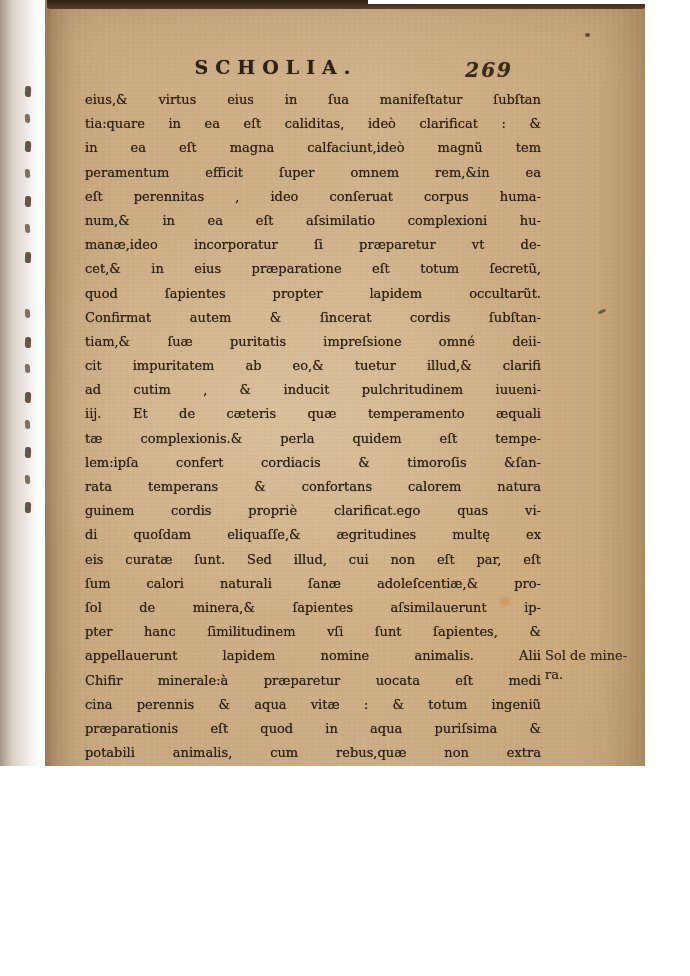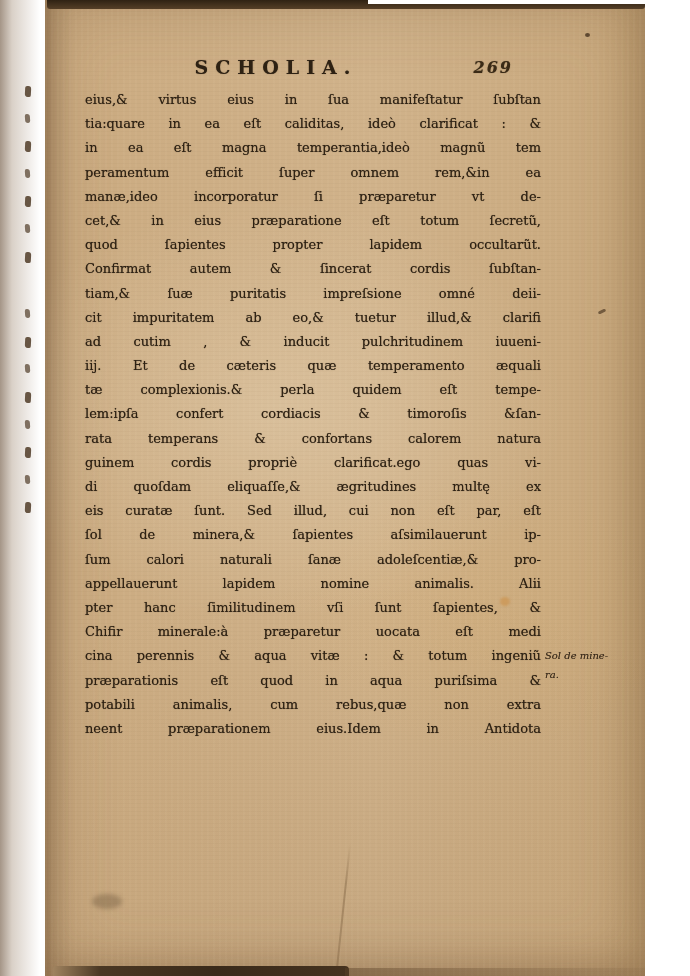--- a/index.html
+++ b/index.html
@@ -5,21 +5,21 @@
   :root{
     --paper:#cbab81;
     --ink:#2d2113;
     --edge-dark:#44321f;
     --margin-ink:#3a2b1b;
   }
   *{margin:0;padding:0;box-sizing:border-box;}
   html,body{background:#ffffff;}
   .scan{
     position:relative;
-    width:690px;height:976px;
+    width:690px;height:766px;
     background:#ffffff;
     overflow:hidden;
     font-family:"DejaVu Serif", serif;
   }
   
   .paper{
     position:absolute;left:45px;top:0;width:600px;height:976px;
     background:
       radial-gradient(ellipse 420px 300px at 38% 42%, rgba(255,246,226,0.22), rgba(255,246,226,0) 70%),
       radial-gradient(ellipse 300px 200px at 72% 63%, rgba(220,170,90,0.12), rgba(220,170,90,0) 70%),
@@ -60,41 +60,41 @@
     position:absolute;left:40px;top:56px;width:456px;height:26px;
   }
   .title{
     position:absolute;left:0;right:74px;text-align:center;
     font-size:19px;font-weight:700;letter-spacing:7px;
     color:var(--ink);
     text-shadow:0 0 1px rgba(45,33,19,0.55);
   }
   .page-number{
     position:absolute;right:28px;top:2px;
-    font-size:16px;font-style:italic;font-weight:700;
+    font-size:20px;font-style:italic;font-weight:700;
     color:#3a2a16;letter-spacing:2px;
     text-shadow:0 0 1px rgba(45,33,19,0.5);
   }
   
   .text-block{
     position:absolute;left:40px;top:88px;width:456px;
     color:var(--ink);
   }
   .text-line{
     height:24.2px;line-height:24.2px;
     font-size:13px;
     white-space:nowrap;
     text-align:justify;
     text-align-last:justify;
     text-shadow:0 0 0.8px rgba(45,33,19,0.65);
   }
   
   .margin-note{
     position:absolute;left:500px;top:646px;width:98px;
-    font-style:italic;font-size:10px;line-height:19px;
+    font-size:13px;line-height:19px;
     color:var(--margin-ink);
     text-shadow:0 0 0.6px rgba(58,43,27,0.6);
   }
   
   .edge-fragments{position:absolute;left:0;top:0;width:45px;height:976px;}
   .frag{
     position:absolute;left:25px;width:6px;height:11px;
     background:#4a3725;border-radius:2px 3px 2px 3px;
     transform:rotate(3deg);opacity:0.85;
   }
@@ -143,40 +143,42 @@
     <div class="top-notch"></div>
 
     <div class="header">
       <div class="title">SCHOLIA.</div>
       <div class="page-number">269</div>
     </div>
 
     <div class="text-block">
         <div class="text-line">eius,&amp; virtus eius in ſua manifeſtatur ſubſtan</div>
         <div class="text-line">tia:quare in ea eſt caliditas, ideò clarificat : &amp;</div>
-        <div class="text-line">in ea eſt magna temperantia,ideò magnũ tem</div>
+        <div class="text-line">in ea eſt magna calfaciunt,ideò magnũ tem</div>
         <div class="text-line">peramentum efficit ſuper omnem rem,&amp;in ea</div>
+        <div class="text-line">eſt perennitas , ideo conſeruat corpus huma-</div>
+        <div class="text-line">num,&amp; in ea eſt aſsimilatio complexioni hu-</div>
         <div class="text-line">manæ,ideo incorporatur ſi præparetur vt de-</div>
         <div class="text-line">cet,&amp; in eius præparatione eſt totum ſecretũ,</div>
         <div class="text-line">quod ſapientes propter lapidem occultarũt.</div>
         <div class="text-line">Confirmat autem &amp; ſincerat cordis ſubſtan-</div>
         <div class="text-line">tiam,&amp; ſuæ puritatis impreſsione omné deii-</div>
         <div class="text-line">cit impuritatem ab eo,&amp; tuetur illud,&amp; clarifi</div>
         <div class="text-line">ad cutim , &amp; inducit pulchritudinem iuueni-</div>
         <div class="text-line">iij. Et de cæteris quæ temperamento æquali</div>
         <div class="text-line">tæ complexionis.&amp; perla quidem eſt tempe-</div>
         <div class="text-line">lem:ipſa confert cordiacis &amp; timoroſis &amp;ſan-</div>
         <div class="text-line">rata temperans &amp; confortans calorem natura</div>
         <div class="text-line">guinem cordis propriè clarificat.ego quas vi-</div>
         <div class="text-line">di quoſdam eliquaſſe,&amp; ægritudines multę ex</div>
         <div class="text-line">eis curatæ ſunt. Sed illud, cui non eſt par, eſt</div>
+        <div class="text-line">ſum calori naturali ſanæ adoleſcentiæ,&amp; pro-</div>
         <div class="text-line">ſol de minera,&amp; ſapientes aſsimilauerunt ip-</div>
-        <div class="text-line">ſum calori naturali ſanæ adoleſcentiæ,&amp; pro-</div>
+        <div class="text-line">pter hanc ſimilitudinem vſi ſunt ſapientes, &amp;</div>
         <div class="text-line">appellauerunt lapidem nomine animalis. Alii</div>
-        <div class="text-line">pter hanc ſimilitudinem vſi ſunt ſapientes, &amp;</div>
         <div class="text-line">Chifir minerale:à præparetur uocata eſt medi</div>
         <div class="text-line">cina perennis &amp; aqua vitæ : &amp; totum ingeniũ</div>
         <div class="text-line">præparationis eſt quod in aqua puriſsima &amp;</div>
         <div class="text-line">potabili animalis, cum rebus,quæ non extra</div>
         <div class="text-line">neent præparationem eius.Idem in Antidota</div>
       </div>
 
     <div class="margin-note">
       <div>Sol de mine-</div>
       <div>ra.</div>

